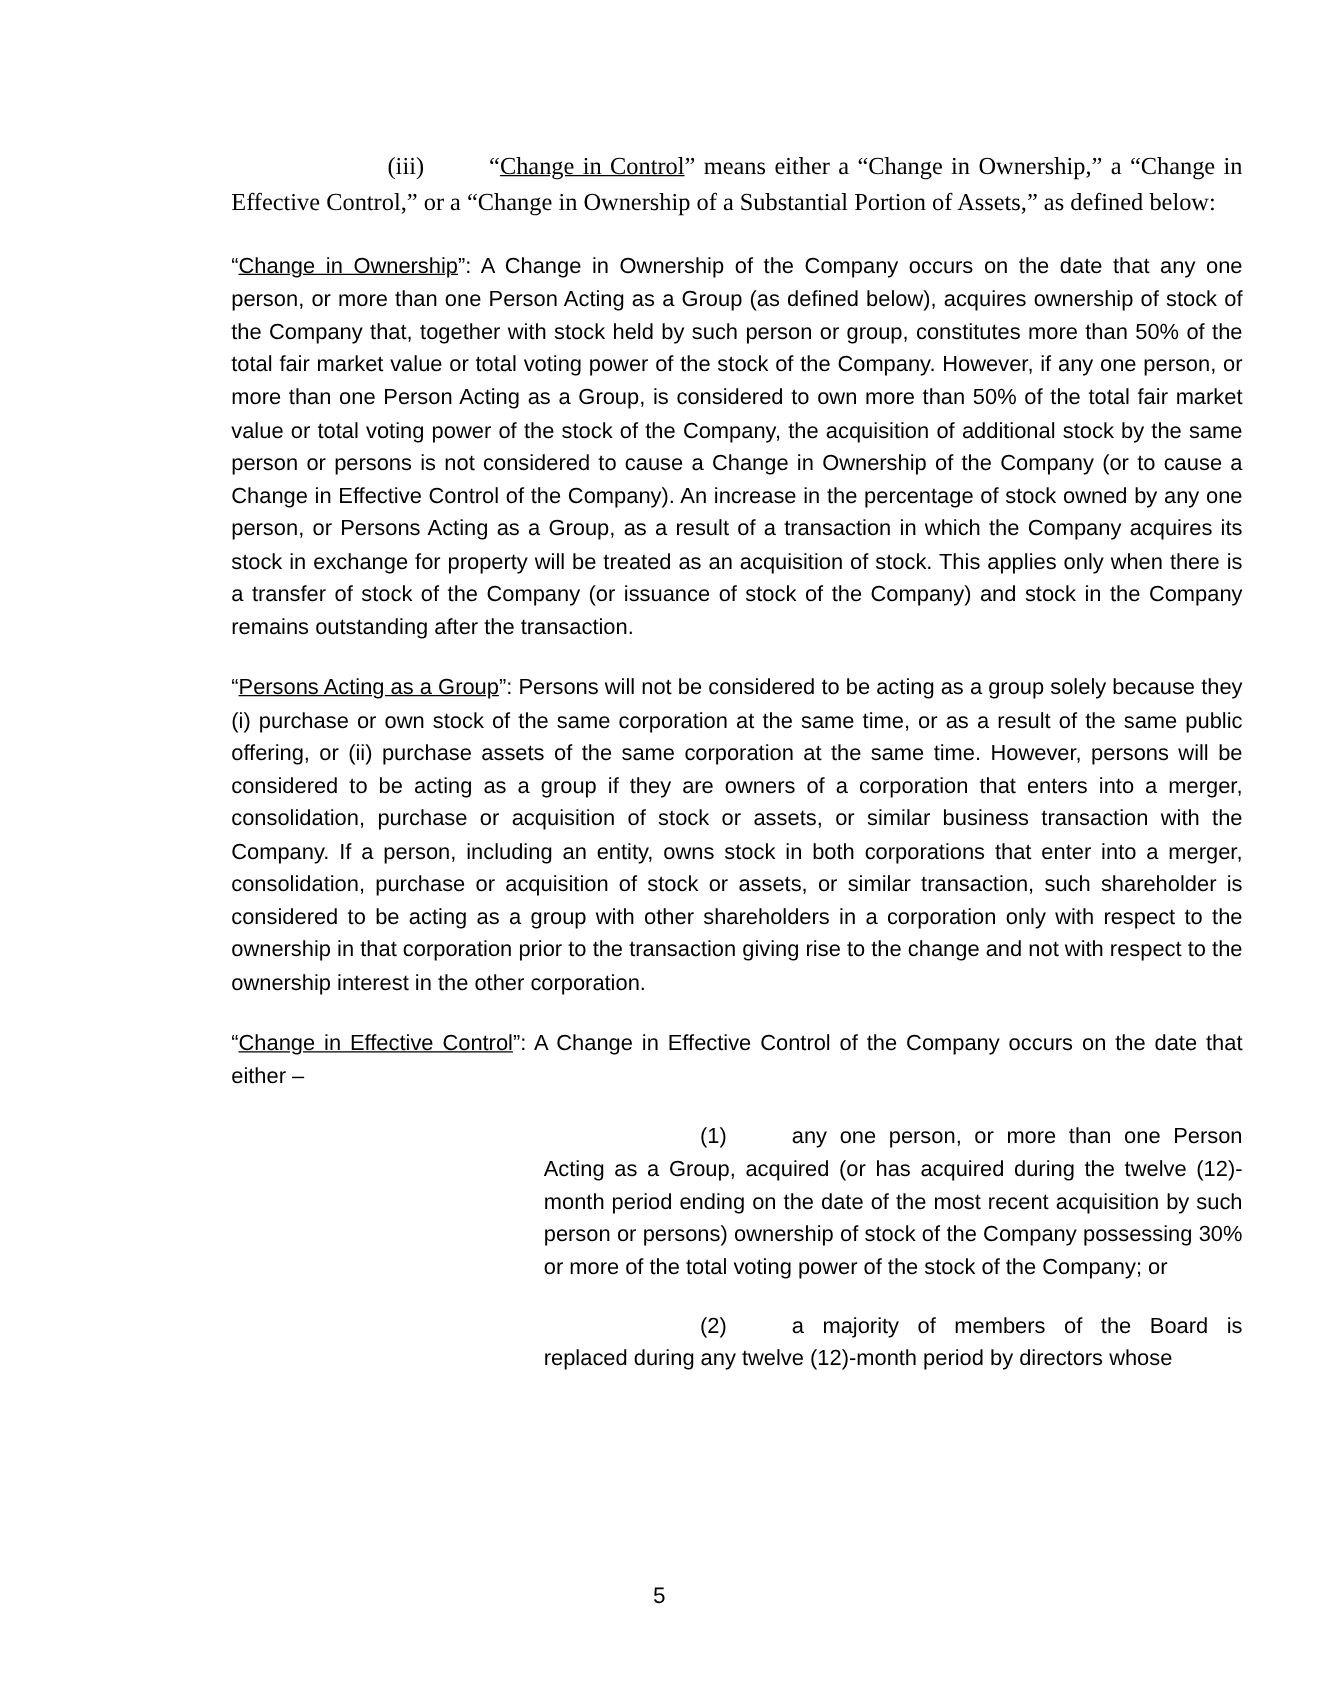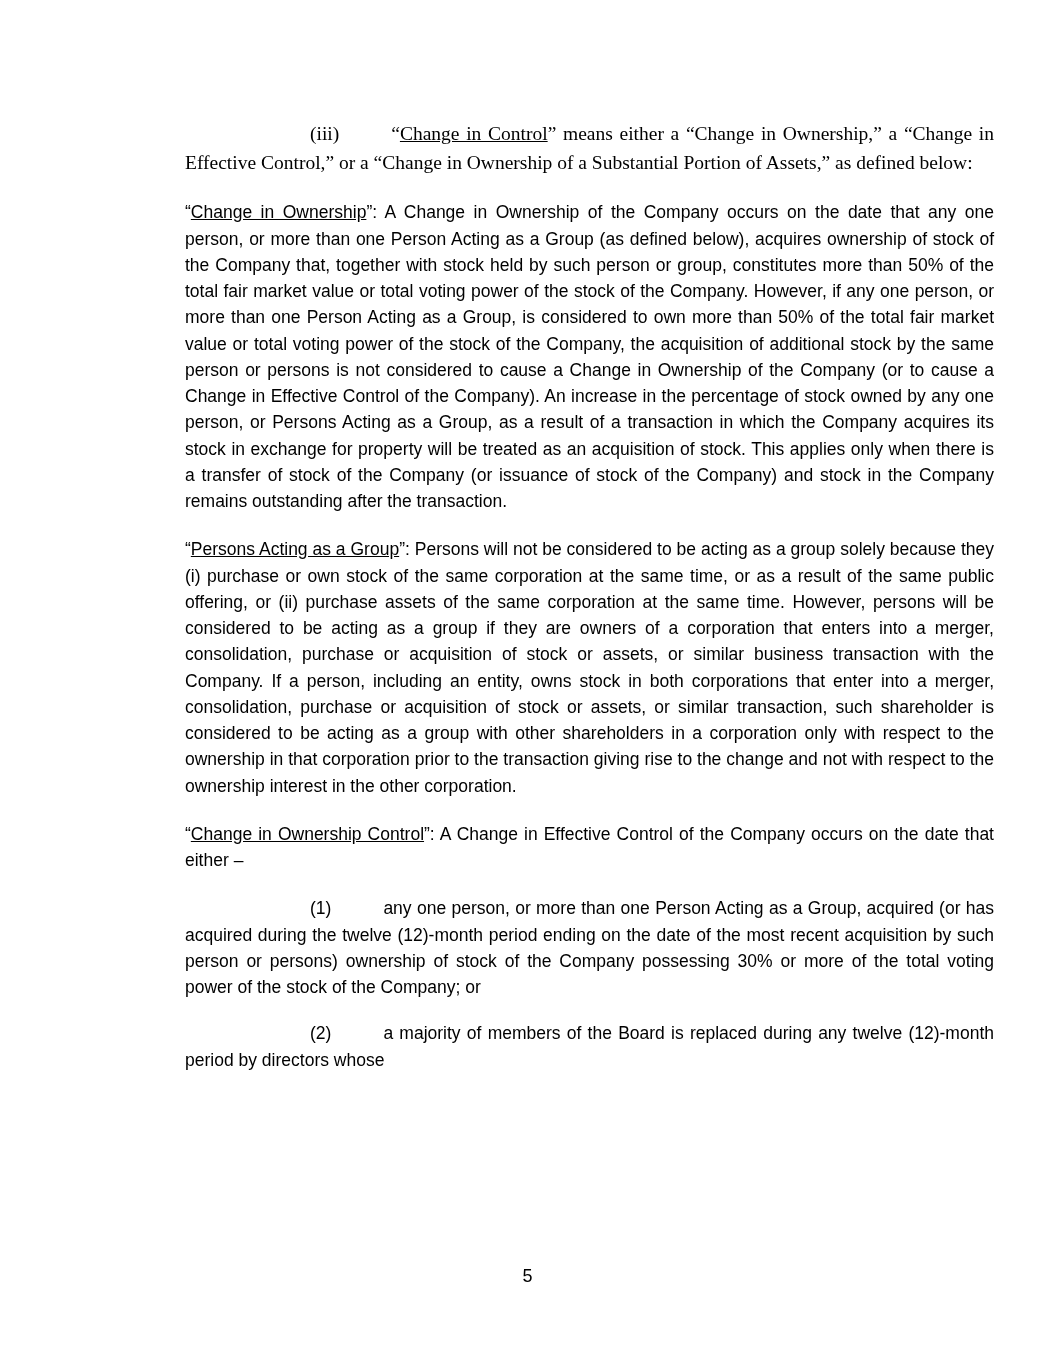--- a/index.html
+++ b/index.html
@@ -24,20 +24,21 @@
   }
   .para {
     margin: 0 0 0 0;
     text-align: justify;
     font-size: 19.5px;
     line-height: 1.47;
   }
   .block-indent {
   }
   .sub-indent {
+    margin-left: 250px;
   }
   .first-line-tab {
     text-indent: 125px;
   }
   .first-line-tab2 {
     text-indent: 125px;
   }
   .sans {
     font-family: "Liberation Sans", sans-serif;
     font-size: 17.5px;
@@ -83,21 +84,21 @@
 
   <div class="gap"></div>
 
   <p class="para sans block-indent">
     <span>“</span><span class="u">Persons Acting as a Group</span><span>”:  Persons will not be considered to be acting as a group solely because they (i) purchase or own stock of the same corporation at the same time, or as a result of the same public offering, or (ii) purchase assets of the same corporation at the same time.  However, persons will be considered to be acting as a group if they are owners of a corporation that enters into a merger, consolidation, purchase or acquisition of stock or assets, or similar business transaction with the Company.  If a person, including an entity, owns stock in both corporations that enter into a merger, consolidation, purchase or acquisition of stock or assets, or similar transaction, such shareholder is considered to be acting as a group with other shareholders in a corporation only with respect to the ownership in that corporation prior to the transaction giving rise to the change and not with respect to the ownership interest in the other corporation.</span>
   </p>
 
   <div class="gap"></div>
 
   <p class="para sans block-indent">
-    <span>“</span><span class="u">Change in Ownership Control</span><span>”:  A Change in Effective Control of the Company occurs on the date that either –</span>
+    <span>“</span><span class="u">Change in Effective Control</span><span>”:  A Change in Effective Control of the Company occurs on the date that either –</span>
   </p>
 
   <div class="gap"></div>
 
   <p class="para sans sub-indent first-line-tab2">
     <span>(1)</span><span class="tabsp"></span><span>any one person, or more than one Person Acting as a Group, acquired (or has acquired during the twelve (12)-month period ending on the date of the most recent acquisition by such person or persons) ownership of stock of the Company possessing 30% or more of the total voting power of the stock of the Company; or</span>
   </p>
 
   <div class="gap-sm"></div>
 

